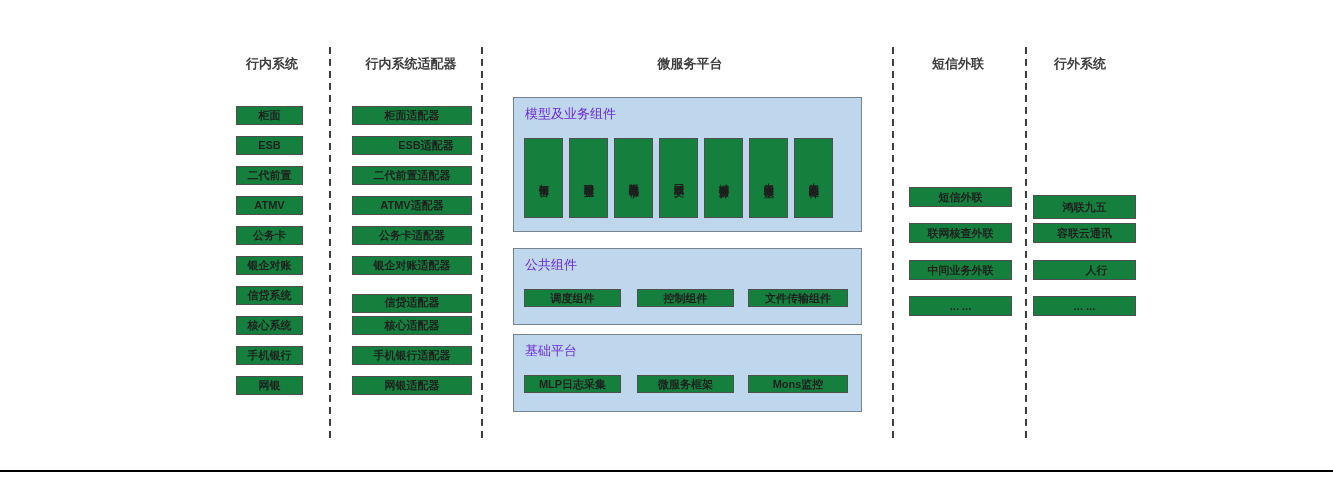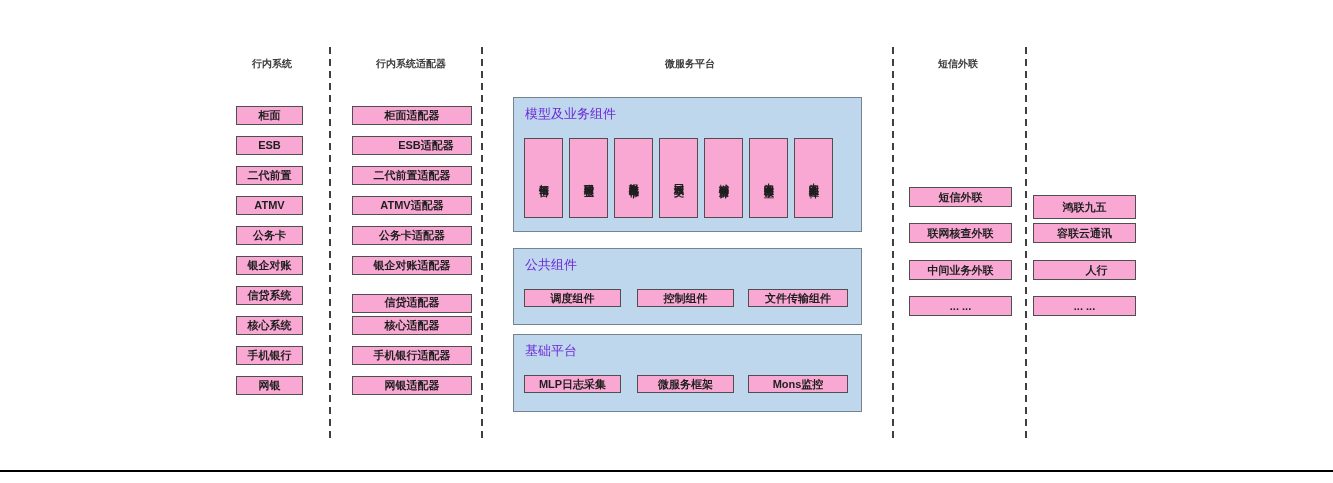--- a/index.html
+++ b/index.html
@@ -3,28 +3,28 @@
 <meta charset="utf-8">
 <style>
   * { margin:0; padding:0; box-sizing:border-box; }
   body { background:#ffffff; }
   .canvas {
     position:relative; width:1333px; height:483px; background:#ffffff;
     font-family:"Liberation Sans", sans-serif; overflow:hidden;
   }
   .col-header {
     position:absolute; top:53px; height:22px; line-height:22px;
-    font-size:10px; font-weight:bold; color:#3d3d3d; text-align:center;
+    font-size:13px; font-weight:bold; color:#3d3d3d; text-align:center;
   }
   .dash-sep {
     position:absolute; top:47px; height:396px; width:2px;
     background:repeating-linear-gradient(to bottom, #3f3f3f 0 7px, transparent 7px 12px);
   }
   .gbox {
-    position:absolute; background:#f9a8d4; border:1.5px solid #4f4f4f;
+    position:absolute; background:#15803d; border:1.5px solid #4f4f4f;
     display:flex; align-items:center; justify-content:center;
     font-size:11px; font-weight:bold; color:#1f1f1f; text-align:center;
     line-height:1;
   }
   .vbox {
     writing-mode:vertical-rl; text-orientation:upright;
     font-size:10px; letter-spacing:1px; padding:2px 0;
   }
   .panel {
     position:absolute; background:#bed7ec; border:1.5px solid #75828f;
@@ -38,20 +38,21 @@
 </style>
 </head>
 <body>
 
 <div class="canvas">
 
   <div class="col-header" style="left:212px;width:120px;">行内系统</div>
   <div class="col-header" style="left:331px;width:160px;">行内系统适配器</div>
   <div class="col-header" style="left:610px;width:160px;">微服务平台</div>
   <div class="col-header" style="left:898px;width:120px;">短信外联</div>
+  <div class="col-header" style="left:1020px;width:120px;">行外系统</div>
 
   <div class="dash-sep" style="left:329px;"></div>
   <div class="dash-sep" style="left:481px;"></div>
   <div class="dash-sep" style="left:892px;"></div>
   <div class="dash-sep" style="left:1025px;"></div>
 
   <div class="gbox" style="left:236px;top:106px;width:67px;height:19px;">柜面</div>
   <div class="gbox" style="left:236px;top:136px;width:67px;height:19px;">ESB</div>
   <div class="gbox" style="left:236px;top:166px;width:67px;height:19px;">二代前置</div>
   <div class="gbox" style="left:236px;top:196px;width:67px;height:19px;">ATMV</div>

